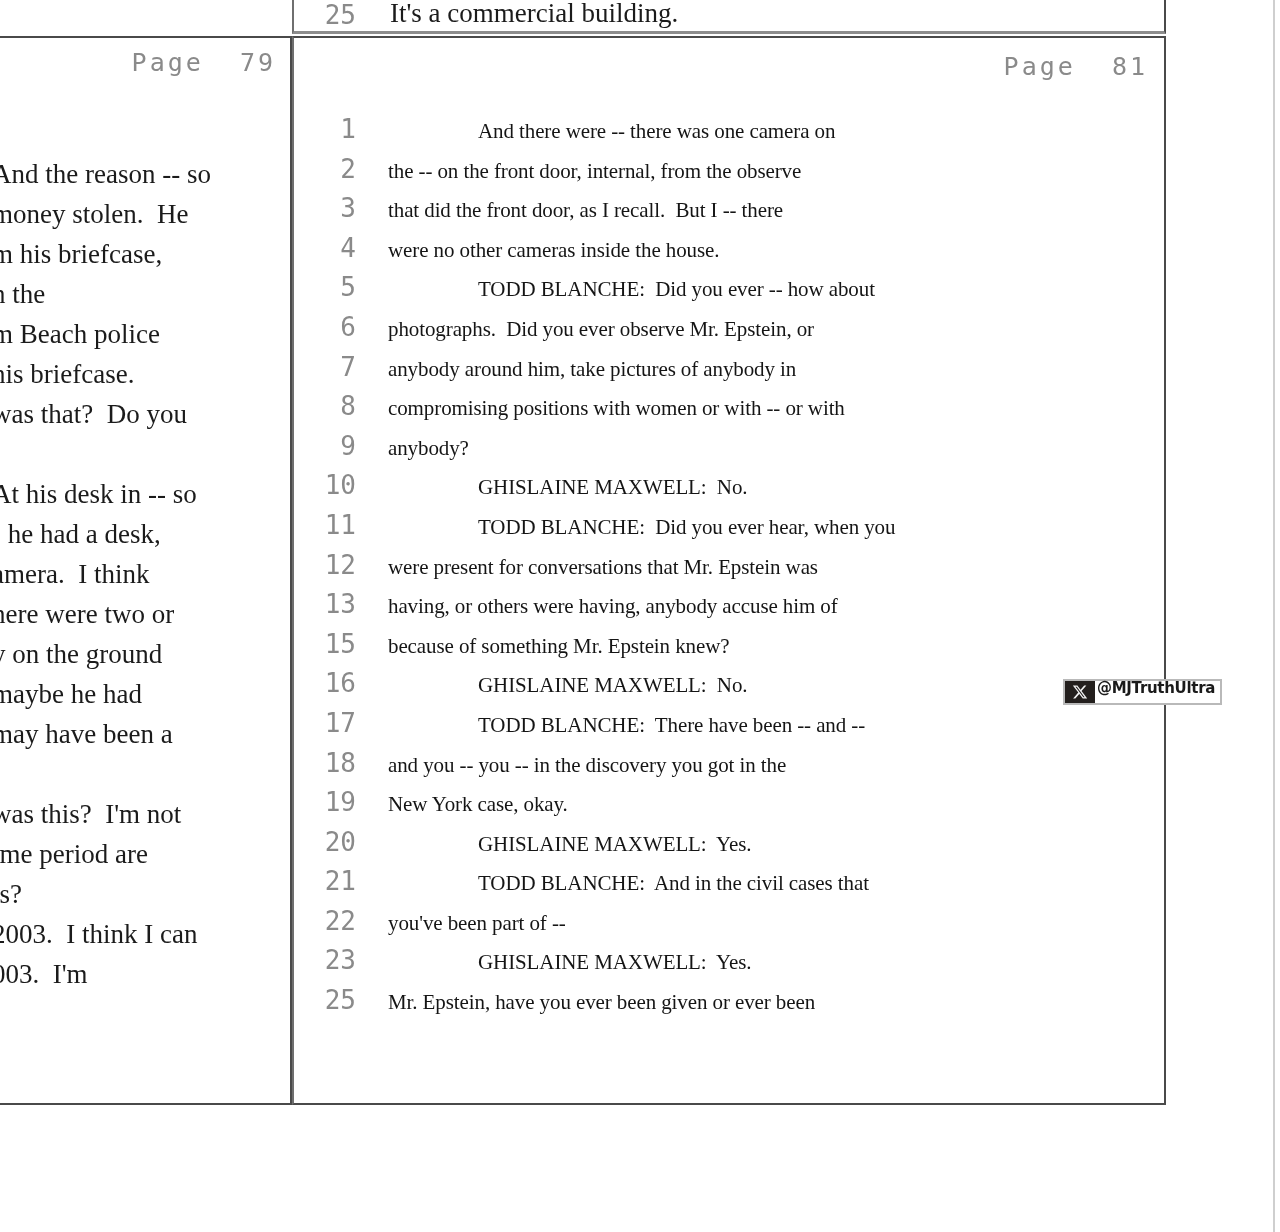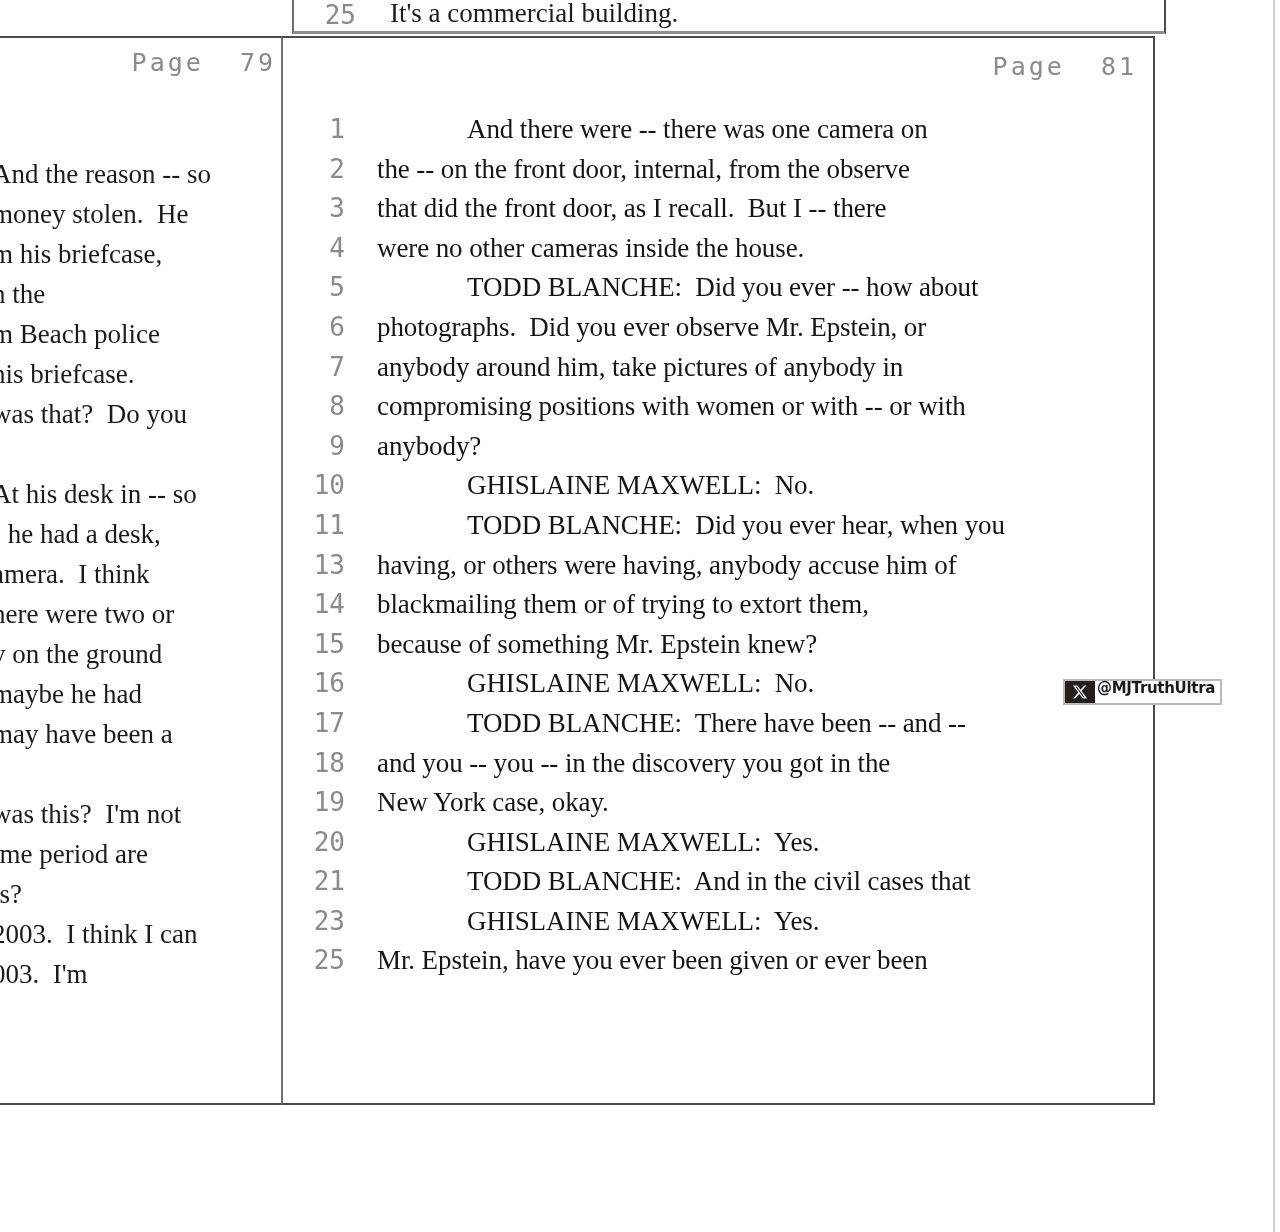--- a/index.html
+++ b/index.html
@@ -100,21 +100,21 @@
     left: 96px;
     top: 8px;
     font-size: 27px;
     color: #1b1b1b;
     white-space: pre;
   }
 
   
   #cur-page {
     position: absolute;
-    left: 281px;
+    left: 292px;
     top: 36px;
     width: 874px;
     height: 1069px;
     background: #ffffff;
     border: 2px solid #4a4a4a;
     border-left: 2px solid #6f6f6f;
     overflow: hidden;
   }
   #cur-page .page-label {
     position: absolute;
@@ -142,21 +142,21 @@
     text-align: right;
     padding-right: 0;
     font-family: "DejaVu Sans Mono", "Liberation Mono", monospace;
     font-size: 26px;
     line-height: 39.6px;
     color: #8a8a8a;
   }
   .trow .txt {
     flex: 1 1 auto;
     padding-left: 32px;
-    font-size: 27px;
+    font-size: 21px;
     line-height: 39.6px;
     color: #151515;
     white-space: pre;
     letter-spacing: -0.1px;
   }
   .trow .txt.indent {
     padding-left: 122px;
   }
 
   
@@ -276,28 +276,28 @@
       </div>
       <div class="trow">
         <span class="num">10</span>
         <span class="txt indent">GHISLAINE MAXWELL:  No.</span>
       </div>
       <div class="trow">
         <span class="num">11</span>
         <span class="txt indent">TODD BLANCHE:  Did you ever hear, when you</span>
       </div>
       <div class="trow">
+        <span class="num">12</span>
+        <span class="txt">were present for conversations that Mr. Epstein was</span>
+      </div>
+      <div class="trow">
         <span class="num">13</span>
         <span class="txt">having, or others were having, anybody accuse him of</span>
       </div>
       <div class="trow">
-        <span class="num">14</span>
-        <span class="txt">blackmailing them or of trying to extort them,</span>
-      </div>
-      <div class="trow">
         <span class="num">15</span>
         <span class="txt">because of something Mr. Epstein knew?</span>
       </div>
       <div class="trow">
         <span class="num">16</span>
         <span class="txt indent">GHISLAINE MAXWELL:  No.</span>
       </div>
       <div class="trow">
         <span class="num">17</span>
         <span class="txt indent">TODD BLANCHE:  There have been -- and --</span>
@@ -310,20 +310,24 @@
         <span class="num">19</span>
         <span class="txt">New York case, okay.</span>
       </div>
       <div class="trow">
         <span class="num">20</span>
         <span class="txt indent">GHISLAINE MAXWELL:  Yes.</span>
       </div>
       <div class="trow">
         <span class="num">21</span>
         <span class="txt indent">TODD BLANCHE:  And in the civil cases that</span>
+      </div>
+      <div class="trow">
+        <span class="num">22</span>
+        <span class="txt">you've been part of --</span>
       </div>
       <div class="trow">
         <span class="num">23</span>
         <span class="txt indent">GHISLAINE MAXWELL:  Yes.</span>
       </div>
       <div class="trow">
         <span class="num">25</span>
         <span class="txt">Mr. Epstein, have you ever been given or ever been</span>
       </div>
 

